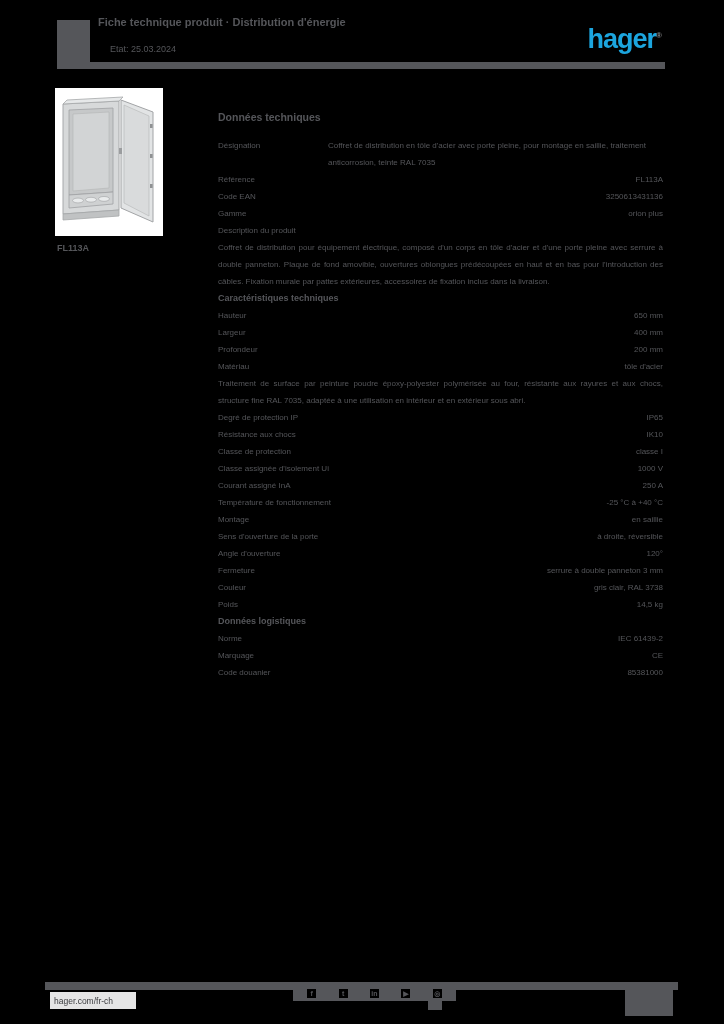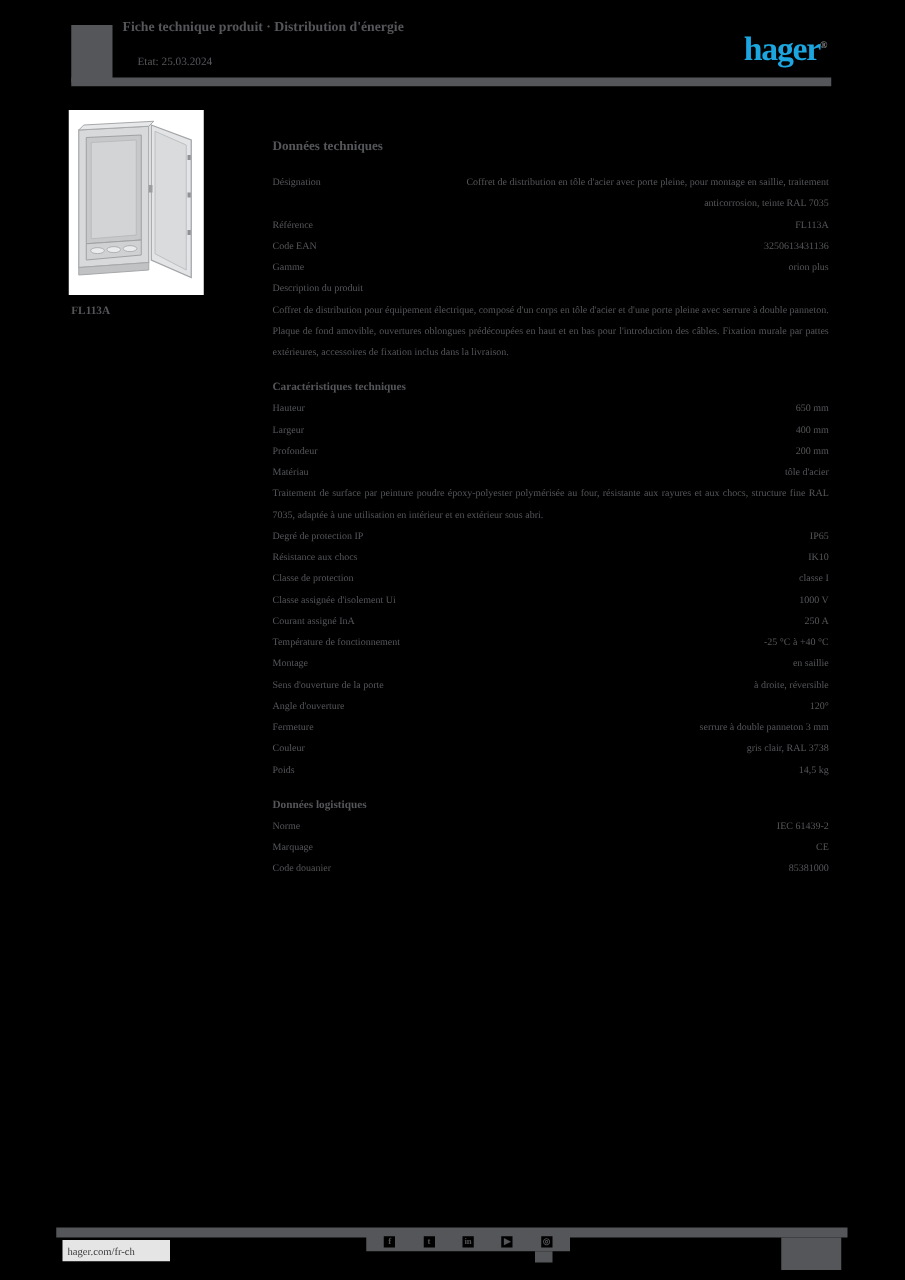--- a/index.html
+++ b/index.html
@@ -1,39 +1,39 @@
 <!DOCTYPE html>
 <html><head>
 <meta charset="utf-8">
 <style>
   * { margin:0; padding:0; box-sizing:border-box; }
   html,body { background:#000; }
   .page {
     position:relative; width:724px; height:1024px; background:#000;
-    font-family:Liberation Serif, serif; color:#55565a; overflow:hidden;
+    font-family:Liberation Sans, sans-serif; color:#55565a; overflow:hidden;
   }
   
   .header-thumb { position:absolute; left:57px; top:20px; width:33px; height:46px; background:#55565a; }
   .header-title { position:absolute; left:98px; top:16px; width:280px; font-size:11px; font-weight:bold; line-height:13px; color:#55565a; }
   .header-sub   { position:absolute; left:98px; top:44px; font-size:9px; color:#55565a;margin-left:12px; }
   .brand { position:absolute; right:62px; top:22px; font-size:27px; font-weight:bold; letter-spacing:-1px; color:#1ca5de; line-height:28px; }
   .brand sup { font-size:8px; color:#8a8b8d; letter-spacing:0; }
   .rule { position:absolute; left:57px; top:62px; width:608px; height:7px; background:#55565a; }
   
   .prod-img { position:absolute; left:55px; top:88px; width:108px; height:148px; background:#fff; }
   .prod-caption { position:absolute; left:57px; top:243px; font-size:9px; font-weight:bold; color:#55565a; }
   
   .content { position:absolute; left:218px; top:88px; width:445px; }
   .title { font-size:13px; font-weight:bold; line-height:16px; color:#55565a; }
   .section-intro { font-size:10.5px; font-weight:bold; margin-top:23px; line-height:13px; color:#55565a; }
   .specs { margin-top:13px; }
   .spec-row { display:flex; justify-content:space-between; align-items:flex-start; font-size:8px; line-height:17px;gap:36px; }
   .spec-row .label { white-space:nowrap; padding-right:14px; }
-  .spec-row .value { text-align:right; max-width:335px; }
-  .spec-heading { font-size:9px; font-weight:bold; line-height:17px; margin-top:11px; }
+  .spec-row .value { max-width:335px; }
+  .spec-heading { font-size:9px; font-weight:bold; line-height:17px; }
   .spec-paragraph { font-size:8px; line-height:17px; text-align:justify; }
   
   .footer-bar { position:absolute; left:45px; top:982px; width:633px; height:8px; background:#55565a; }
   .footer-link-box { position:absolute; left:50px; top:992px; width:86px; height:17px; background:#e5e5e5;
     display:flex; align-items:center; padding-left:4px; font-size:8.5px; color:#3a3b3e; }
   .social-strip { position:absolute; left:293px; top:986px; width:163px; height:15px; background:#55565a;
     display:flex; align-items:center; justify-content:space-around; padding:0 3px; }
   .social-icon { width:9px; height:9px; background:#000; color:#55565a; font-size:7px; font-weight:bold;
     display:flex; align-items:center; justify-content:center; line-height:9px; }
   .social-tail { position:absolute; left:428px; top:1001px; width:14px; height:9px; background:#55565a; }

